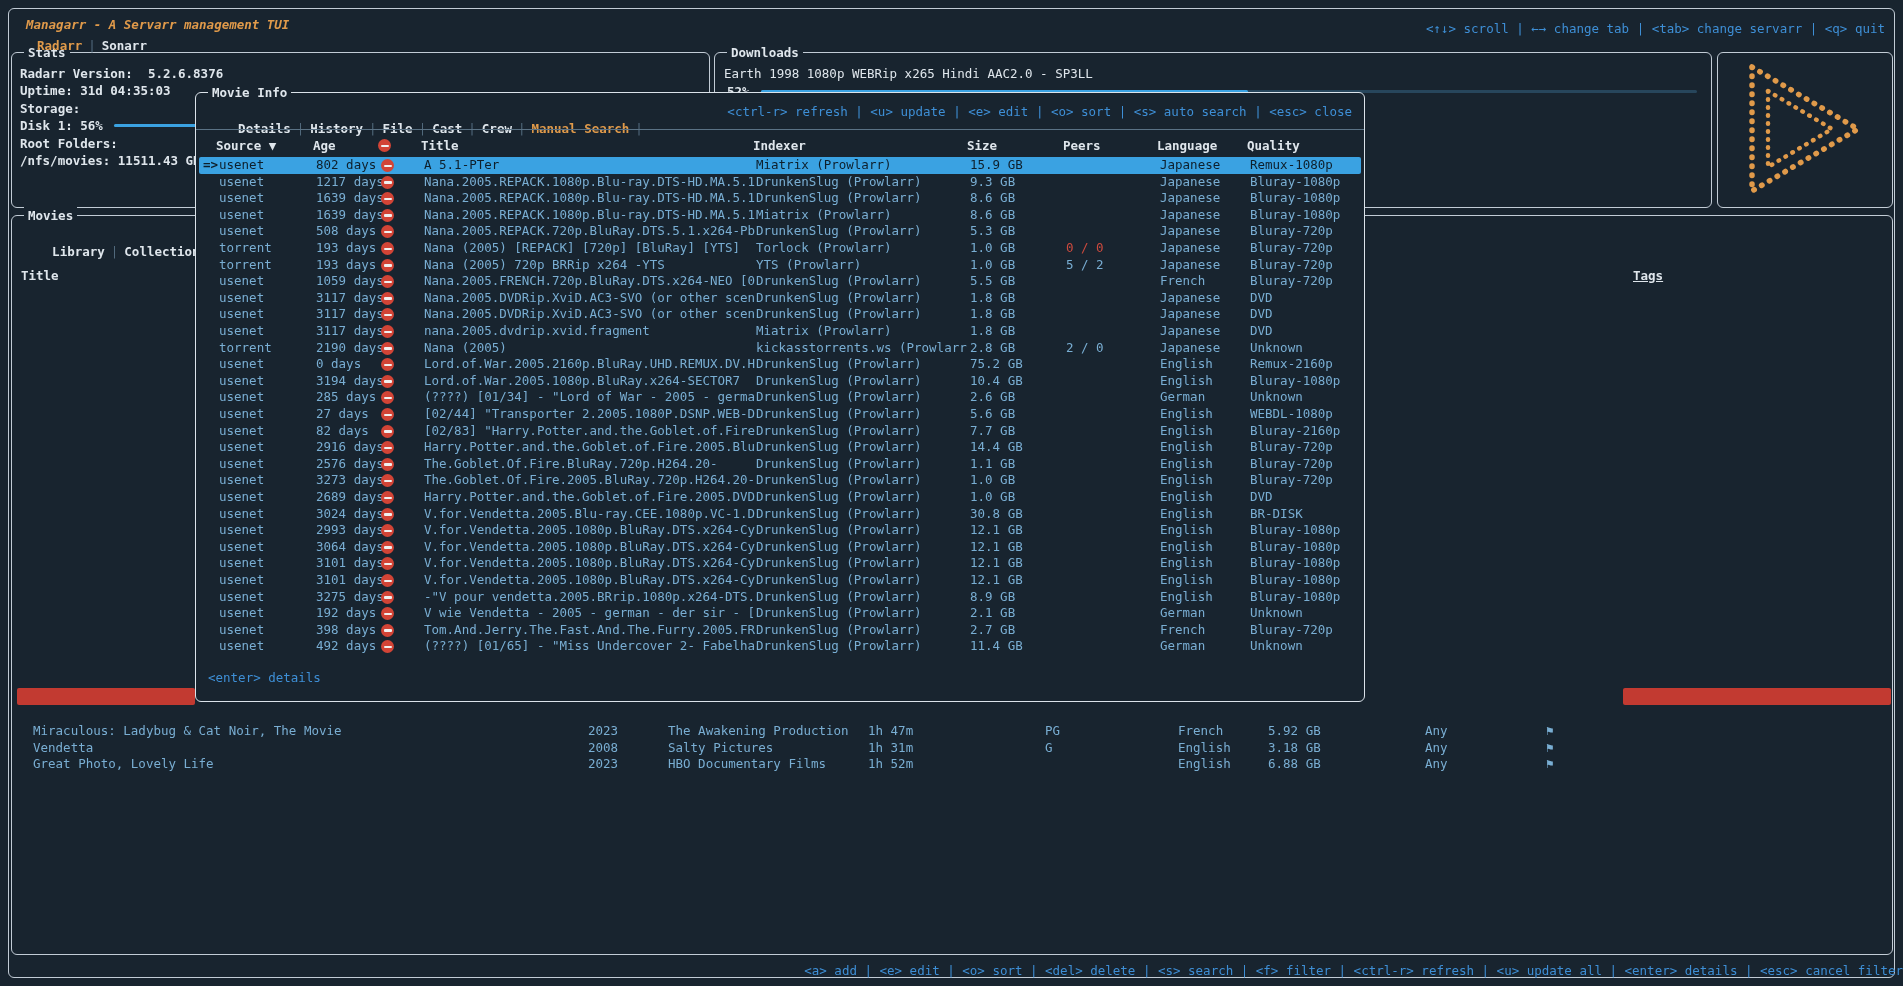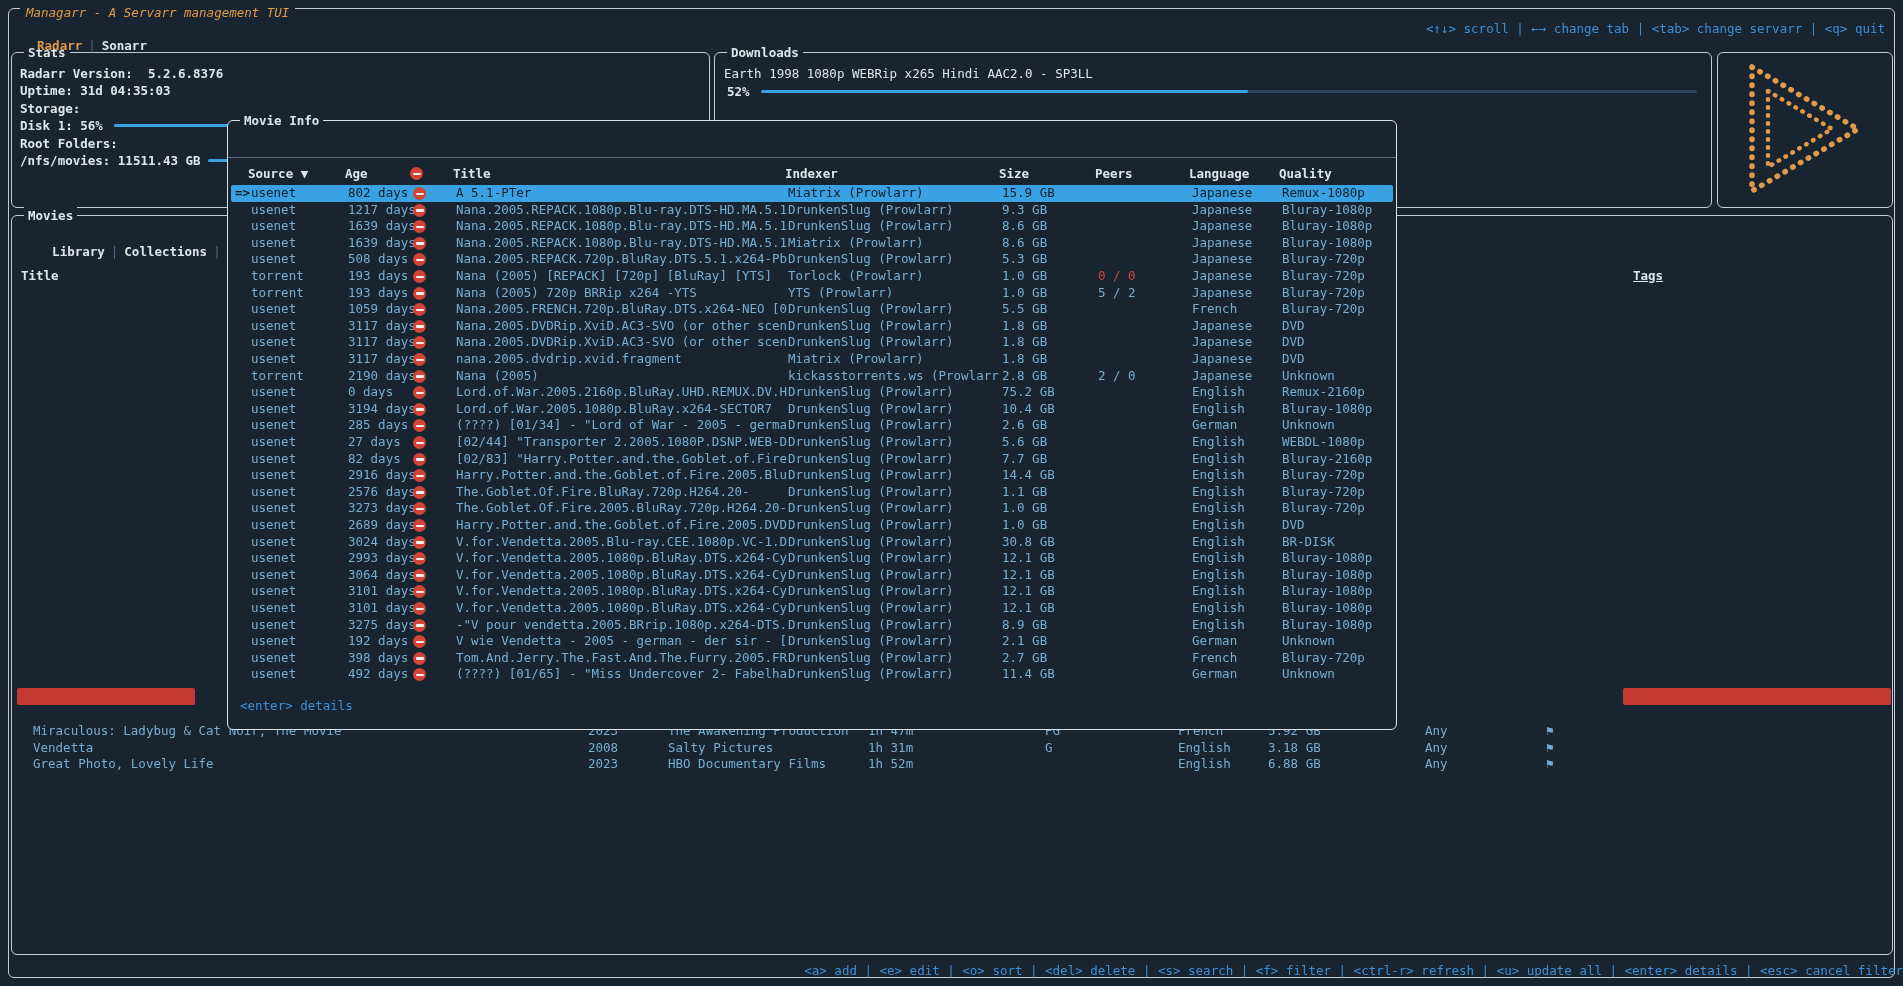--- a/index.html
+++ b/index.html
@@ -10,22 +10,22 @@
   html,body{ width:1903px; height:986px; }
   body{
     background:var(--bg); color:var(--cyan); overflow:hidden; position:relative;
     font-family:"DejaVu Sans Mono", monospace; font-size:12.5px; line-height:17px;
   }
   .frame{ position:absolute; left:8px; top:8px; width:1887px; height:970px;
           border:1px solid var(--border); border-radius:6px; }
   .panel{ position:absolute; border:1px solid var(--border); border-radius:6px; }
   .panel-title{ position:absolute; top:-9px; left:12px; background:var(--bg); padding:0 4px;
                 color:var(--fg); font-weight:bold; white-space:pre; }
-  .app-title{ position:absolute; left:20px; top:4px; color:var(--orange); font-style:italic;
-              font-weight:normal; background:var(--bg); padding:0 6px; white-space:pre; z-index:2; }
+  .app-title{ position:absolute; left:20px; top:16px; color:var(--orange); font-style:italic;
+              font-weight:bold; background:var(--bg); padding:0 6px; white-space:pre; z-index:2; }
   .servarr-tabs{ position:absolute; left:22px; top:20px; white-space:pre; z-index:2; }
   .tab{ font-weight:bold; color:var(--fg); cursor:default; }
   .tab.orange{ color:var(--orange); }
   .sep{ color:var(--sep); padding:0 6px; }
   .top-keys{ position:absolute; right:18px; top:20px; color:var(--blue); white-space:pre; z-index:2; }
   .bottom-keys{ position:absolute; left:0; right:0; top:962px; text-align:right;
                 color:var(--blue); white-space:pre; z-index:2; }
 
   
   .stats{ left:11px; top:52px; width:699px; height:156px; }
@@ -60,22 +60,22 @@
          overflow:hidden; white-space:pre; border-radius:2px; }
   .trow.rsel{ background:var(--selred); }
   .drow{ position:absolute; left:5px; width:1872px; height:17px; line-height:17px; }
   .drow .c{ position:absolute; white-space:pre; color:var(--cyan);margin-left:12px; }
   .d-title{ left:4px; } .d-year{ left:559px; } .d-studio{ left:639px; } .d-runtime{ left:839px; }
   .d-rating{ left:1016px; } .d-lang{ left:1149px; } .d-size{ left:1239px; } .d-avail{ left:1396px; }
   .d-mon{ left:1517px; color:#8fc3de; }
   .red{ color:var(--red) !important; }
 
   
-  .modal{ left:195px; top:120px; width:1170px; height:610px; background:var(--bg);
-          border-color:#dbe3ea; z-index:10;margin-left:32px; }
+  .modal{ left:195px; top:92px; width:1170px; height:610px; background:var(--bg);
+          border-color:#dbe3ea; z-index:10; }
   .modal-tabs{ position:absolute; top:10px; left:12px; white-space:pre; }
   .mtab{ font-weight:bold; color:var(--fg); }
   .mtab.active{ color:var(--orange); }
   .modal-keys{ position:absolute; top:10px; right:12px; color:var(--blue); white-space:pre; }
   .tabs-line{ position:absolute; top:36px; left:0; right:0; border-top:1px solid #5a7285; }
   .thead{ position:absolute; top:44px; left:0; right:0; height:17px; line-height:17px; }
   .thead .c{ position:absolute; font-weight:bold; color:var(--fg); white-space:pre; }
   .col-src{ left:20px; } .col-age{ left:117px; } .col-ttl{ left:225px; }
   .col-idx{ left:557px; } .col-siz{ left:771px; } .col-prs{ left:867px; } .col-lng{ left:961px; }
   .col-qlt{ left:1051px; }
@@ -345,20 +345,24 @@
     
   </div>
       <div class="trow" style="top: 470.4px;">
     
   </div>
     </div>
 </div>
 
 <div class="panel modal">
   <span class="panel-title">Movie Info</span>
+  <div class="modal-tabs">
+    <span class="mtab">Details</span><span class="sep">|</span><span class="mtab">History</span><span class="sep">|</span><span class="mtab">File</span><span class="sep">|</span><span class="mtab">Cast</span><span class="sep">|</span><span class="mtab">Crew</span><span class="sep">|</span><span class="mtab active">Manual Search</span><span class="sep">|</span>
+  </div>
+  <div class="modal-keys">&lt;ctrl-r&gt; refresh | &lt;u&gt; update | &lt;e&gt; edit | &lt;o&gt; sort | &lt;s&gt; auto search | &lt;esc&gt; close</div>
   <div class="tabs-line"></div>
   <div class="thead">
     <span class="c col-src">Source ▼</span>
     <span class="c col-age">Age</span>
     <span class="noicon"></span>
     <span class="c col-ttl">Title</span>
     <span class="c col-idx">Indexer</span>
     <span class="c col-siz">Size</span>
     <span class="c col-prs">Peers</span>
     <span class="c col-lng">Language</span>

